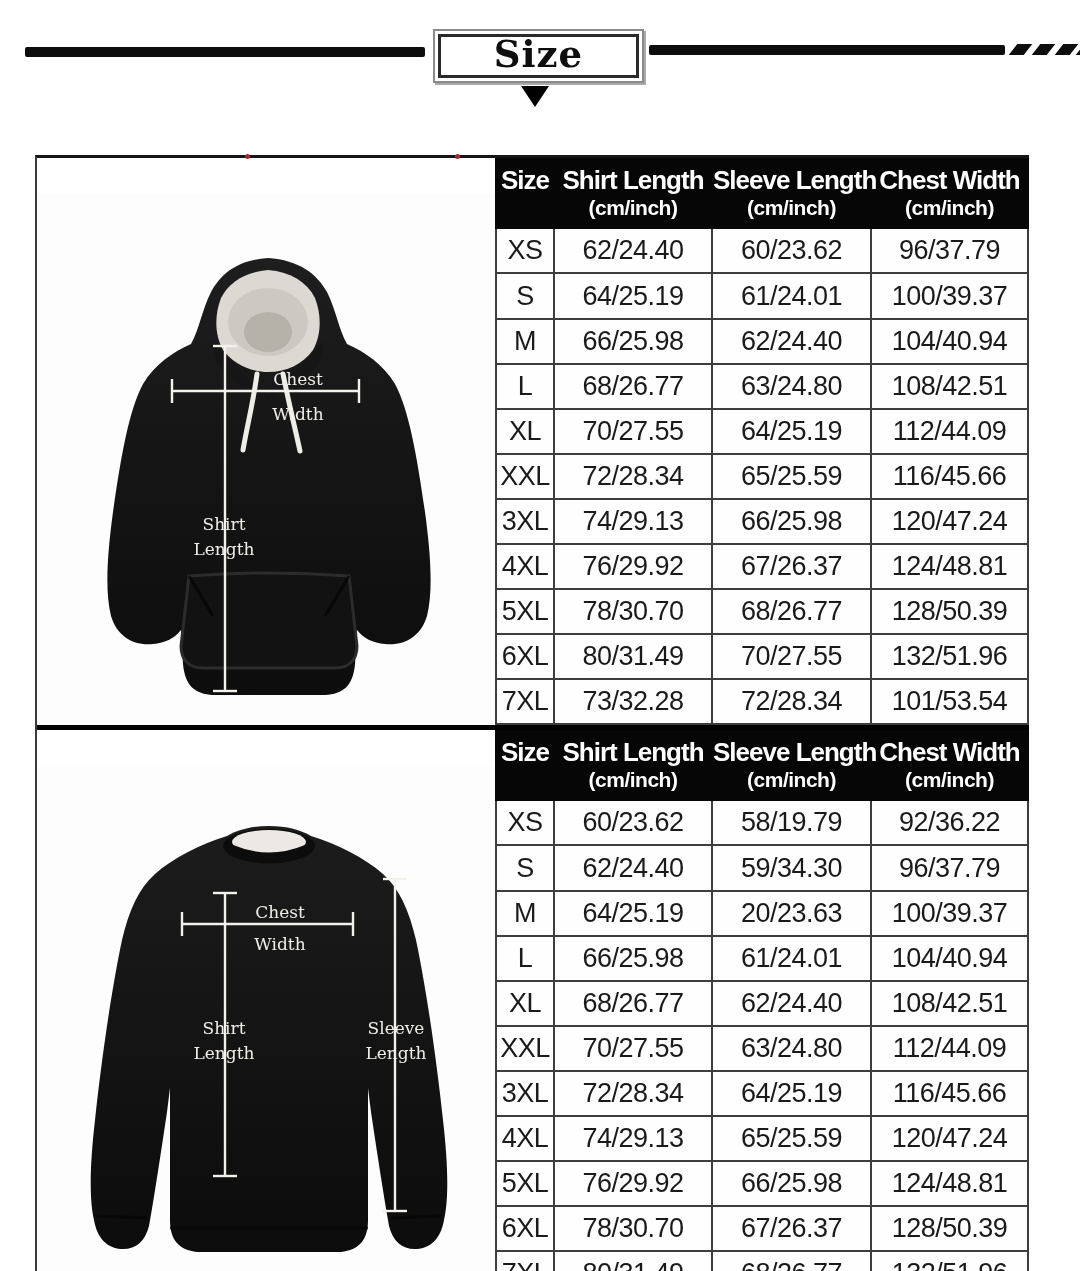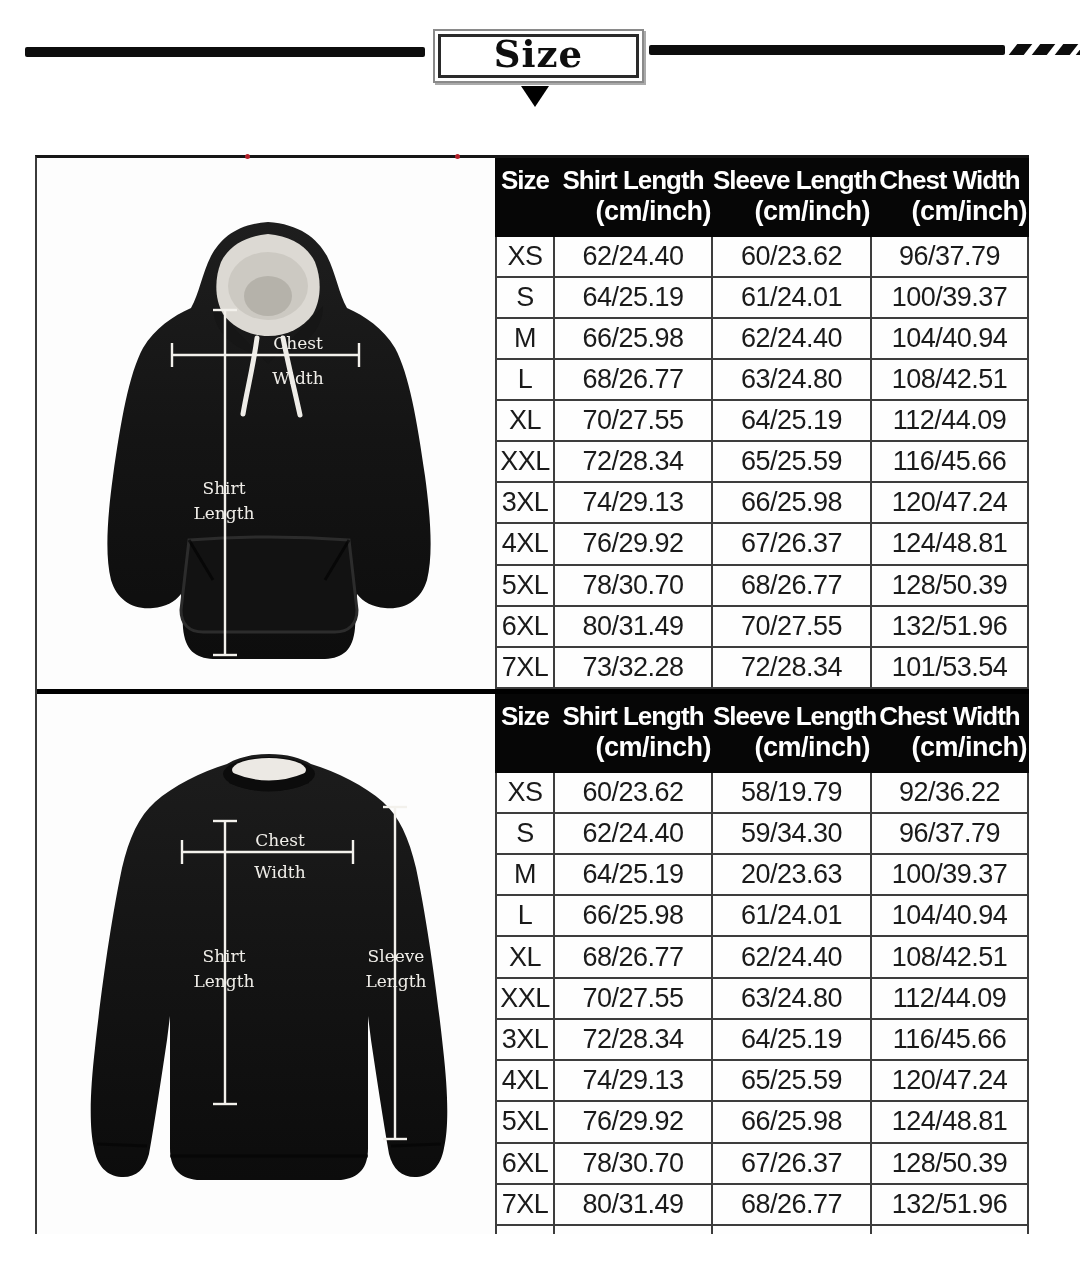--- a/index.html
+++ b/index.html
@@ -32,36 +32,36 @@
   
   .content{
     position:absolute;left:35px;top:155px;width:992px;
     border-top:3px solid #161616;border-left:2px solid #3a3a3a;
     box-sizing:content-box;
   }
   .red-mark{position:absolute;width:5px;height:5px;border-radius:50%;background:#b3212a;top:-4px;z-index:5;}
   .rm1{left:208px}.rm2{left:418px}
   .section{display:flex;align-items:stretch;}
   .section-2{border-top:5px solid #000;}
-  .garment-panel{width:460px;position:relative;background:#fdfdfd;overflow:hidden;}
+  .garment-panel{width:460px;position:relative;background:#fdfdfd;overflow:hidden;margin-top:36px;}
   .garment-panel svg{display:block;}
   
   .size-table{
     border-collapse:collapse;table-layout:fixed;width:532px;background:#fefefe;
   }
   .size-table col.c0{width:58px}
   .size-table col.c1{width:158px}
   .size-table col.c2{width:159px}
   .size-table col.c3{width:157px}
   .size-table th{
     background:#060606;color:#ffffff;border:2px solid #060606;
     font-weight:700;font-size:26px;letter-spacing:-1px;line-height:1.18;
     padding:5px 0 7px;vertical-align:top;white-space:nowrap;height:66px;box-sizing:border-box;
   }
-  .size-table th .col-unit{font-size:27px;letter-spacing:-0.5px;text-align:right;}
+  .size-table th .col-unit{font-size:21px;letter-spacing:-0.5px;}
   .size-table td{
     border:2px solid #3d3d3d;text-align:center;font-size:27px;color:#1a1a1a;
     height:41px;box-sizing:border-box;white-space:nowrap;letter-spacing:-0.5px;
   }
   .size-table tr.stub td{height:9px;border-bottom:none;}
   
   .m-label{font-family:"DejaVu Serif",serif;font-size:17px;fill:#f0eee9;}
 </style>
 </head>
 <body>

